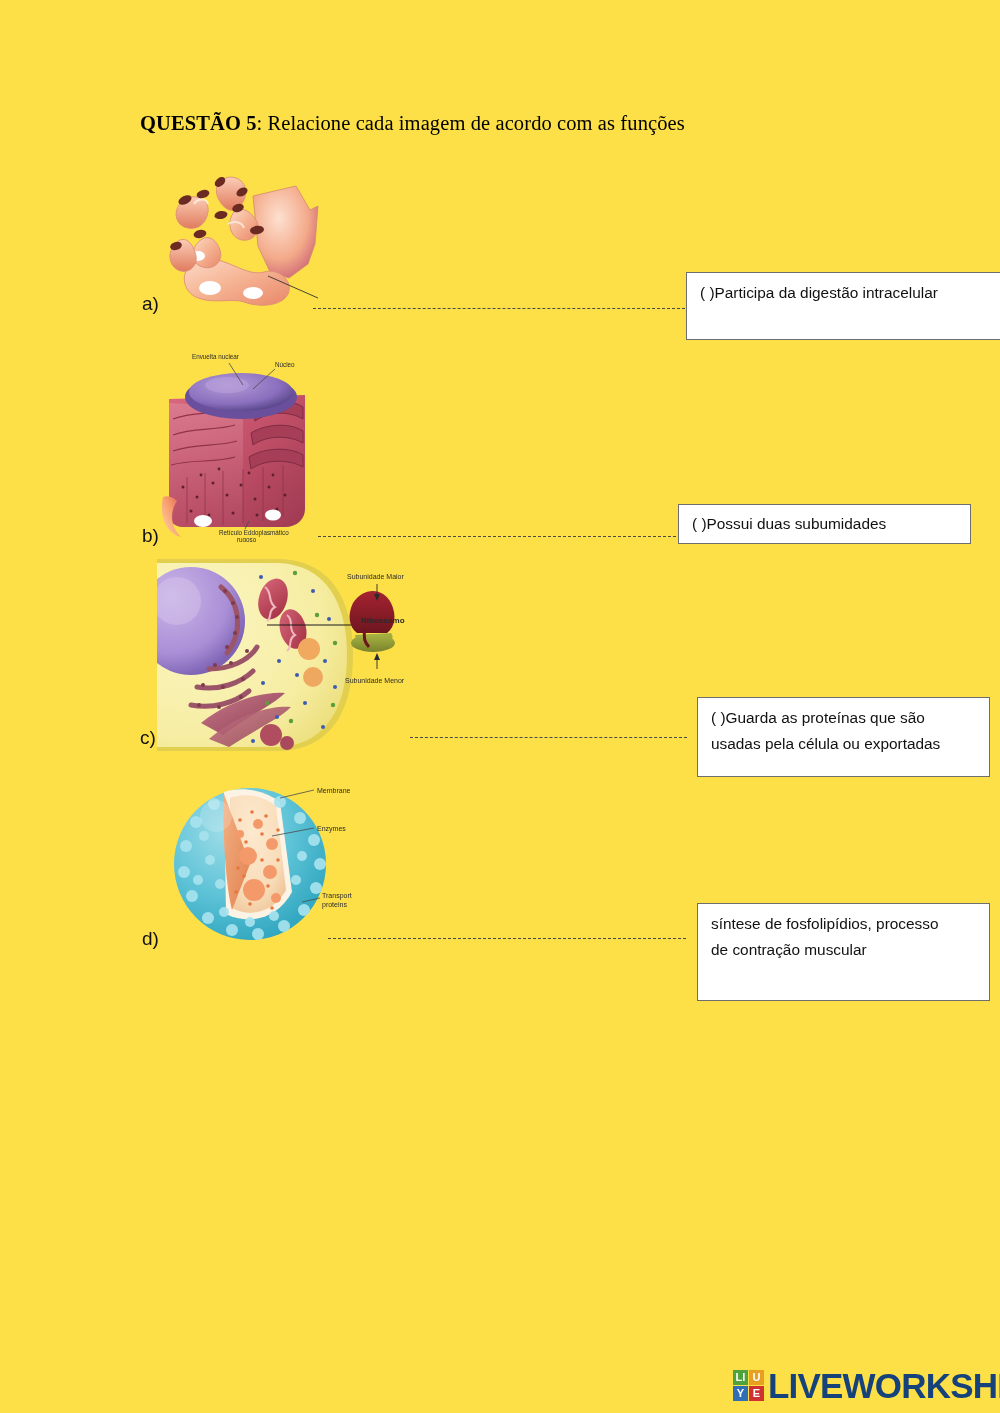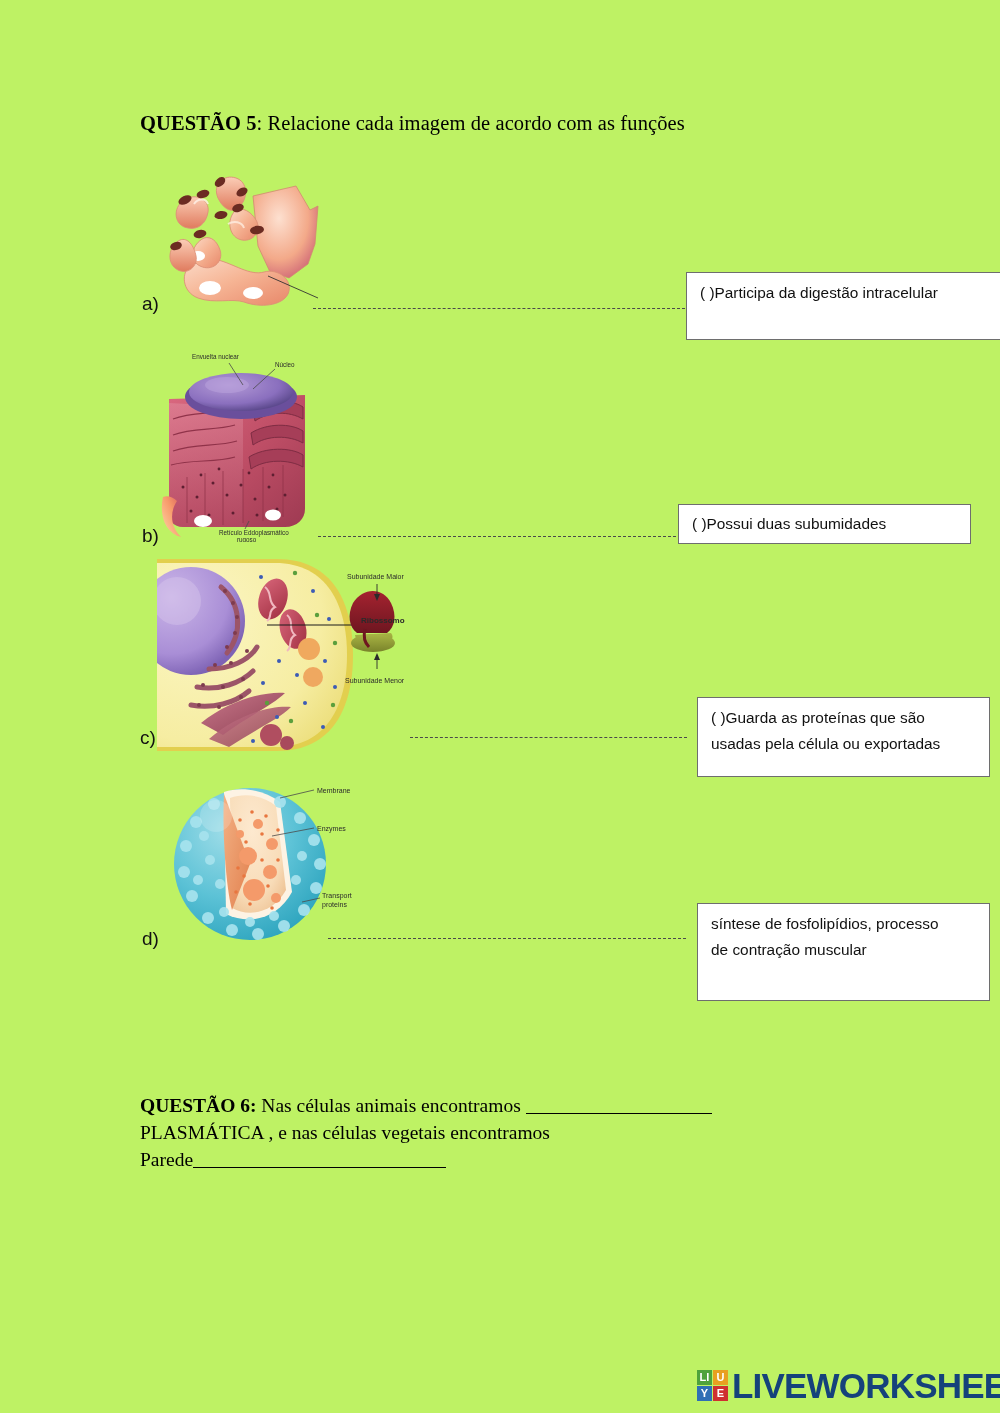--- a/index.html
+++ b/index.html
@@ -12,21 +12,21 @@
     height: 1413px;
     position: relative;
     overflow: hidden;
     font-family: "Liberation Serif", serif;
     color: #000;
   }
 
   .page {
     position: absolute;
     inset: 0;
-    background: #bef264;
+    background: #fde047;
   }
 
   
   .q5-head {
     position: absolute;
     left: 140px;
     top: 112px;
     font-family: "Liberation Serif", serif;
     font-size: 20.5px;
     letter-spacing: 0.1px;
@@ -101,20 +101,21 @@
     top: 1368px;
     display: flex;
     align-items: center;
   }
   .lw-grid {
     display: grid;
     grid-template-columns: 15px 15px;
     grid-template-rows: 15px 15px;
     gap: 1px;
     margin-right: 4px;
+    margin-left: 36px;
   }
   .lw-cell {
     font-family: "Liberation Sans", sans-serif;
     font-size: 11px;
     font-weight: bold;
     color: #ffffff;
     display: flex;
     align-items: center;
     justify-content: center;
     line-height: 1;
@@ -519,29 +520,20 @@
     </svg>
   </div>
 
   <div class="dashline" style="left:328px; top:938px; width:358px;"></div>
 
   <div class="ansbox" style="left:697px; top:903px; width:293px; height:98px;">
     <span class="ln">síntese de fosfolipídios, processo</span>
     <span class="ln">de contração muscular</span>
   </div>
 
-  <div class="q6">
-    <div>
-      <span class="lbl">QUESTÃO 6:</span><span> Nas células animais encontramos </span><span class="blank-a"></span>
-    </div>
-    <div>PLASMÁTICA , e nas células vegetais encontramos</div>
-    <div>
-      <span>Parede</span><span class="blank-b"></span>
-    </div>
-  </div>
 
   <div class="lw-logo">
     <div class="lw-grid">
       <div class="lw-cell" style="background:#4fa23c;">LI</div>
       <div class="lw-cell" style="background:#e8a020;">U</div>
       <div class="lw-cell" style="background:#2f6fb5;">Y</div>
       <div class="lw-cell" style="background:#cf3030;">E</div>
     </div>
     <div class="lw-word">LIVEWORKSHEETS</div>
   </div>

